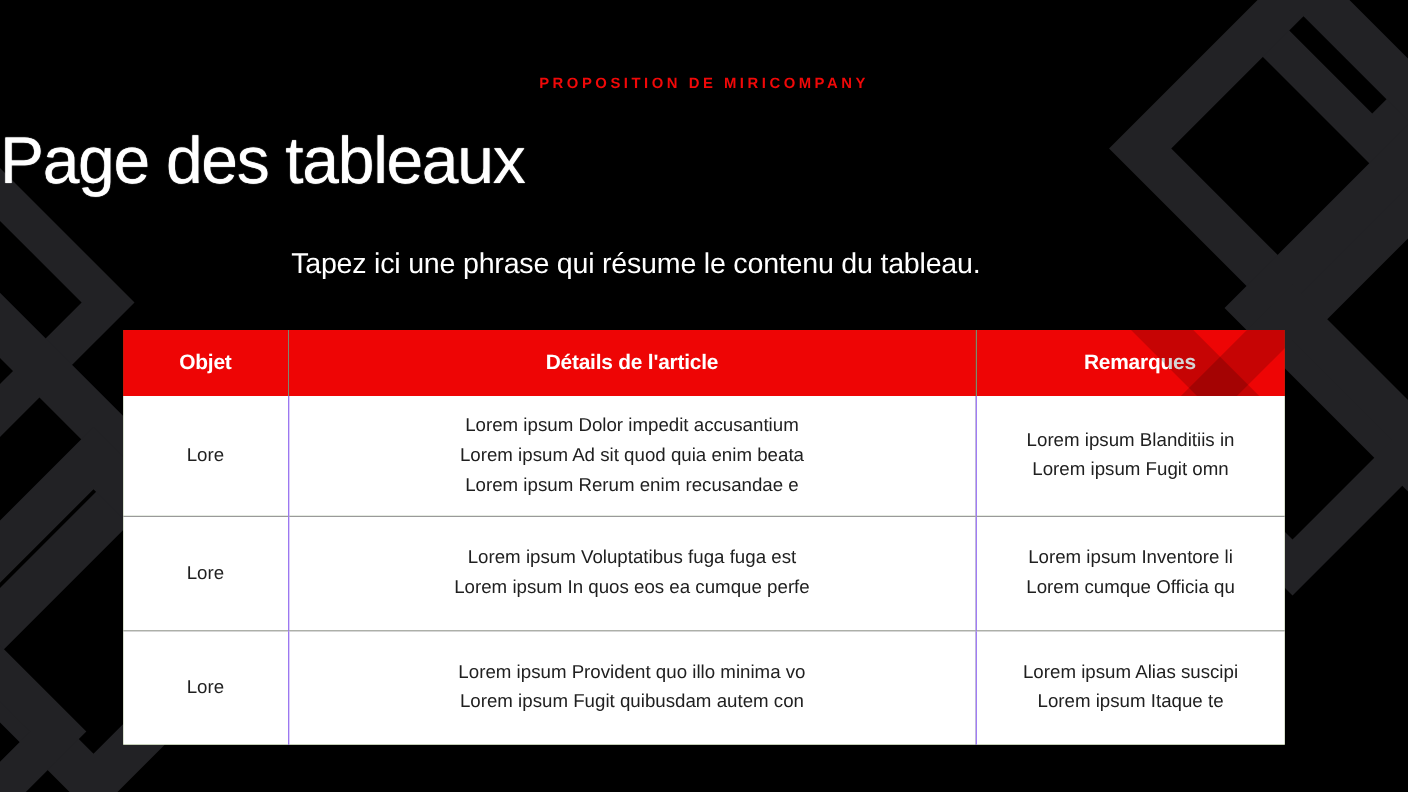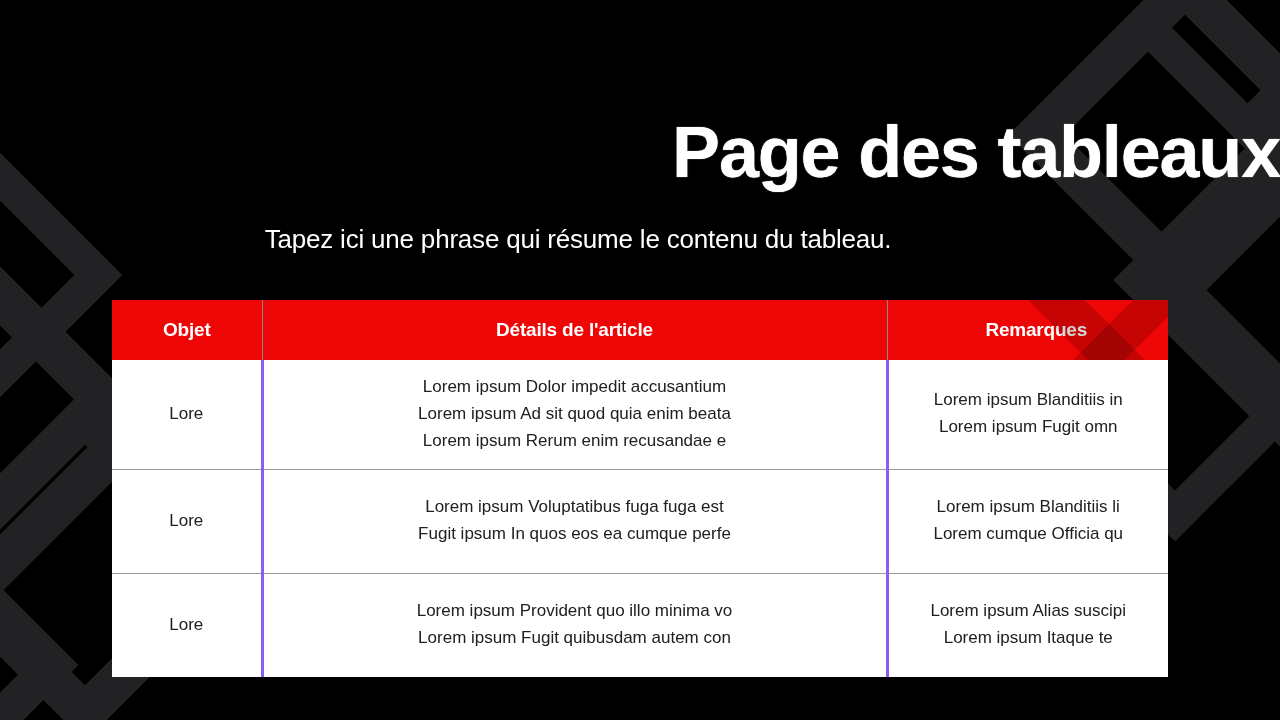--- a/index.html
+++ b/index.html
@@ -48,24 +48,24 @@
     text-align:center;
     color:#F00808;
     font-size:13.5px;
     font-weight:bold;
     letter-spacing:3.2px;
     z-index:5;
   }
 
   .page-title {
     position:absolute; top:112px; left:0; width:1280px;
-    text-align:right;
+    text-align:left;
     color:#FFFFFF;
-    font-size:72px;
-    font-weight:bold;
+    font-size:60px;
+    font-weight:normal;
     letter-spacing:-1.2px;
     line-height:1.12;
     z-index:5;
     text-shadow:0 0 1px #fff;
   }
 
   .subtitle {
     position:absolute; top:224px; left:0; width:1156px;
     text-align:center;
     color:#FFFFFF;
@@ -106,21 +106,21 @@
 
   table.data-table tbody td {
     background:#FFFFFF;
     color:#202020;
     font-size:17px;
     font-weight:400;
     text-align:center;
     vertical-align:middle;
     line-height:1.58;
     border-top:1px solid #9a9a9a;
-    border-right:3px solid #8b5cf6;
+    border-right:1px solid #8b5cf6;
     padding:14px 12px;
   }
   table.data-table tbody td:last-child { border-right:none; }
 
   table.data-table tbody tr:first-child td { border-top:none; }
 
   
   .col-objet   { width:150px; }
   .col-details { width:625px;margin-left:31px; }
   .col-rem     { width:281px; }
@@ -158,20 +158,21 @@
     <div class="dia r3"></div>
     <div class="dia r1"></div>
     <div class="dia r2"></div>
     <div class="dia r4"></div>
     <div class="dia l3"></div>
     <div class="dia l1"></div>
     <div class="dia l2"></div>
     <div class="dia l4"></div>
   </div>
 
+  <div class="eyebrow">PROPOSITION DE MIRICOMPANY</div>
 
   <h1 class="page-title">Page des tableaux</h1>
 
   <div class="subtitle">Tapez ici une phrase qui résume le contenu du tableau.</div>
 
   <div class="table-wrap">
     <table class="data-table">
       <thead>
         <tr>
           <th class="col-objet">Objet</th>
@@ -189,24 +190,24 @@
           </td>
           <td class="col-rem">
             <span class="cell-line">Lorem ipsum Blanditiis in</span>
             <span class="cell-line">Lorem ipsum Fugit omn</span>
           </td>
         </tr>
         <tr class="row-h2">
           <td class="col-objet">Lore</td>
           <td class="col-details">
             <span class="cell-line">Lorem ipsum Voluptatibus fuga fuga est</span>
-            <span class="cell-line">Fugit ipsum In quos eos ea cumque perfe</span>
+            <span class="cell-line">Lorem ipsum In quos eos ea cumque perfe</span>
           </td>
           <td class="col-rem">
-            <span class="cell-line">Lorem ipsum Blanditiis li</span>
+            <span class="cell-line">Lorem ipsum Inventore li</span>
             <span class="cell-line">Lorem cumque Officia qu</span>
           </td>
         </tr>
         <tr class="row-h3">
           <td class="col-objet">Lore</td>
           <td class="col-details">
             <span class="cell-line">Lorem ipsum Provident quo illo minima vo</span>
             <span class="cell-line">Lorem ipsum Fugit quibusdam autem con</span>
           </td>
           <td class="col-rem">

